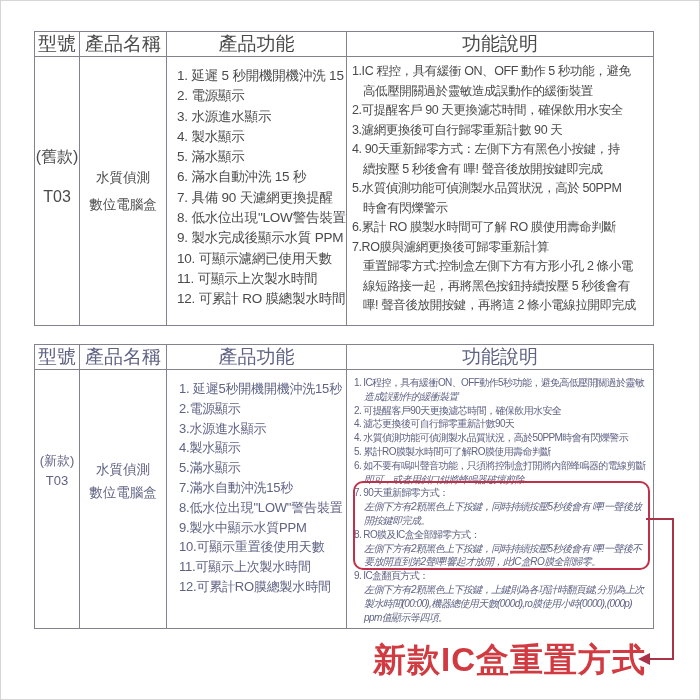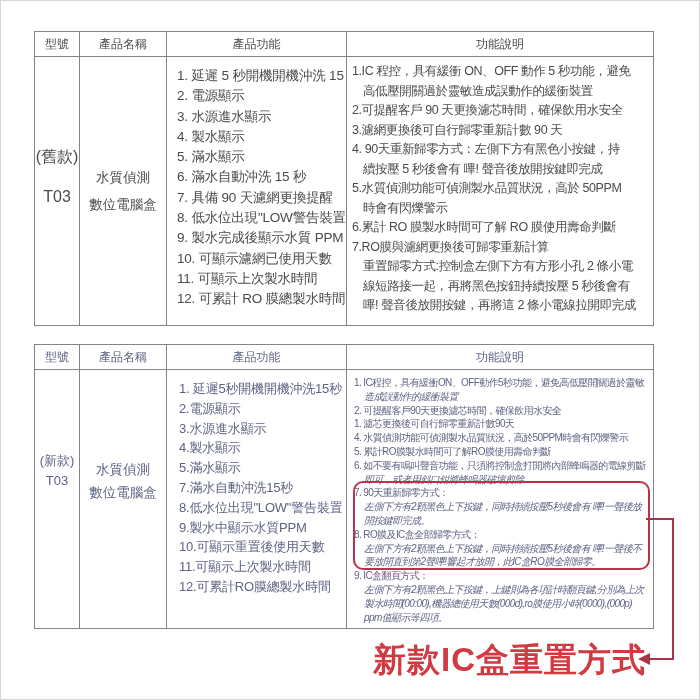--- a/index.html
+++ b/index.html
@@ -12,21 +12,21 @@
   .tbl {
     position:absolute; left:33px; width:620px; box-sizing:border-box;
     display:grid; grid-template-columns:45px 87px 180px 1fr; grid-template-rows:25px 1fr;
     border:1px solid #83838d; background:#fff;
   }
   #t1 { top:30px;  height:295px; color:#4a4a4a; }
   #t2 { top:343px; height:285px; color:#5f6384; }
   .hcell {
     border-bottom:1px solid #83838d; border-right:1px solid #83838d;
     display:flex; align-items:center; justify-content:center;
-    font-size:12px; overflow:hidden; white-space:nowrap;
+    font-size:19px; overflow:hidden; white-space:nowrap;
   }
   .hcell.last { border-right:none; }
   .bcell { border-right:1px solid #83838d; overflow:hidden; box-sizing:border-box; }
   .bcell.last { border-right:none; }
   .vcenter { display:flex; flex-direction:column; align-items:center; justify-content:center; line-height:20px; }
   #t1 .vcenter.model { padding-bottom:28px; font-size:16px;gap:20px; }
   #t1 .vcenter.pname { padding-bottom:0;   font-size:13.5px; line-height:27px; }
   #t2 .vcenter.model { padding-bottom:56px; font-size:13px; }
   #t2 .vcenter.pname { padding-bottom:36px; font-size:13.5px; line-height:23px; }
 
@@ -142,21 +142,21 @@
           <div class="line">10.可顯示重置後使用天數</div>
           <div class="line">11.可顯示上次製水時間</div>
           <div class="line">12.可累計RO膜總製水時間</div>
         </div>
     </div>
     <div class="bcell last">
       <div class="descs">
           <div class="line">1. IC程控，具有緩衝ON、OFF動作5秒功能，避免高低壓開關過於靈敏</div>
           <div class="line cont">造成誤動作的緩衝裝置</div>
           <div class="line">2. 可提醒客戶90天更換濾芯時間，確保飲用水安全</div>
-          <div class="line">1. 濾芯更換後可自行歸零重新計數90天</div>
+          <div class="line">4. 濾芯更換後可自行歸零重新計數90天</div>
           <div class="line">4. 水質偵測功能可偵測製水品質狀況，高於50PPM時會有閃爍警示</div>
           <div class="line">5. 累計RO膜製水時間可了解RO膜使用壽命判斷</div>
           <div class="line">6. 如不要有鳴叫聲音功能，只須將控制盒打開將內部蜂鳴器的電線剪斷</div>
           <div class="line cont">即可，或者用斜口鉗將蜂鳴器破壞剪除</div>
           <div class="line">7. 90天重新歸零方式：</div>
           <div class="line cont">左側下方有2顆黑色上下按鍵，同時持續按壓5秒後會有 嗶!一聲後放</div>
           <div class="line cont">開按鍵即完成。</div>
           <div class="line">8. RO膜及IC盒全部歸零方式：</div>
           <div class="line cont">左側下方有2顆黑色上下按鍵，同時持續按壓5秒後會有 嗶!一聲後不</div>
           <div class="line cont">要放開直到第2聲嗶!響起才放開，此IC盒RO膜全部歸零。</div>

